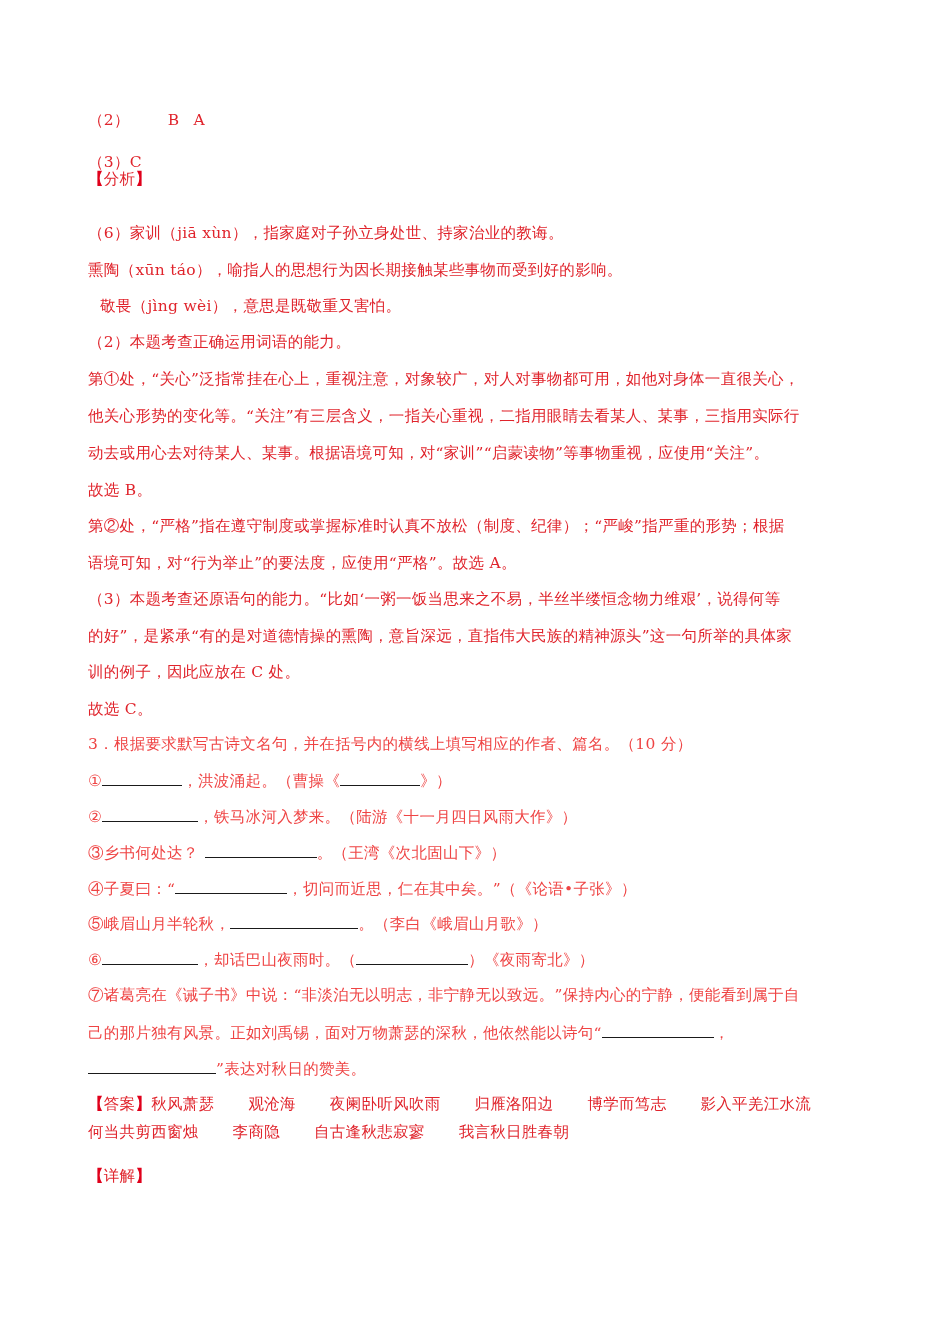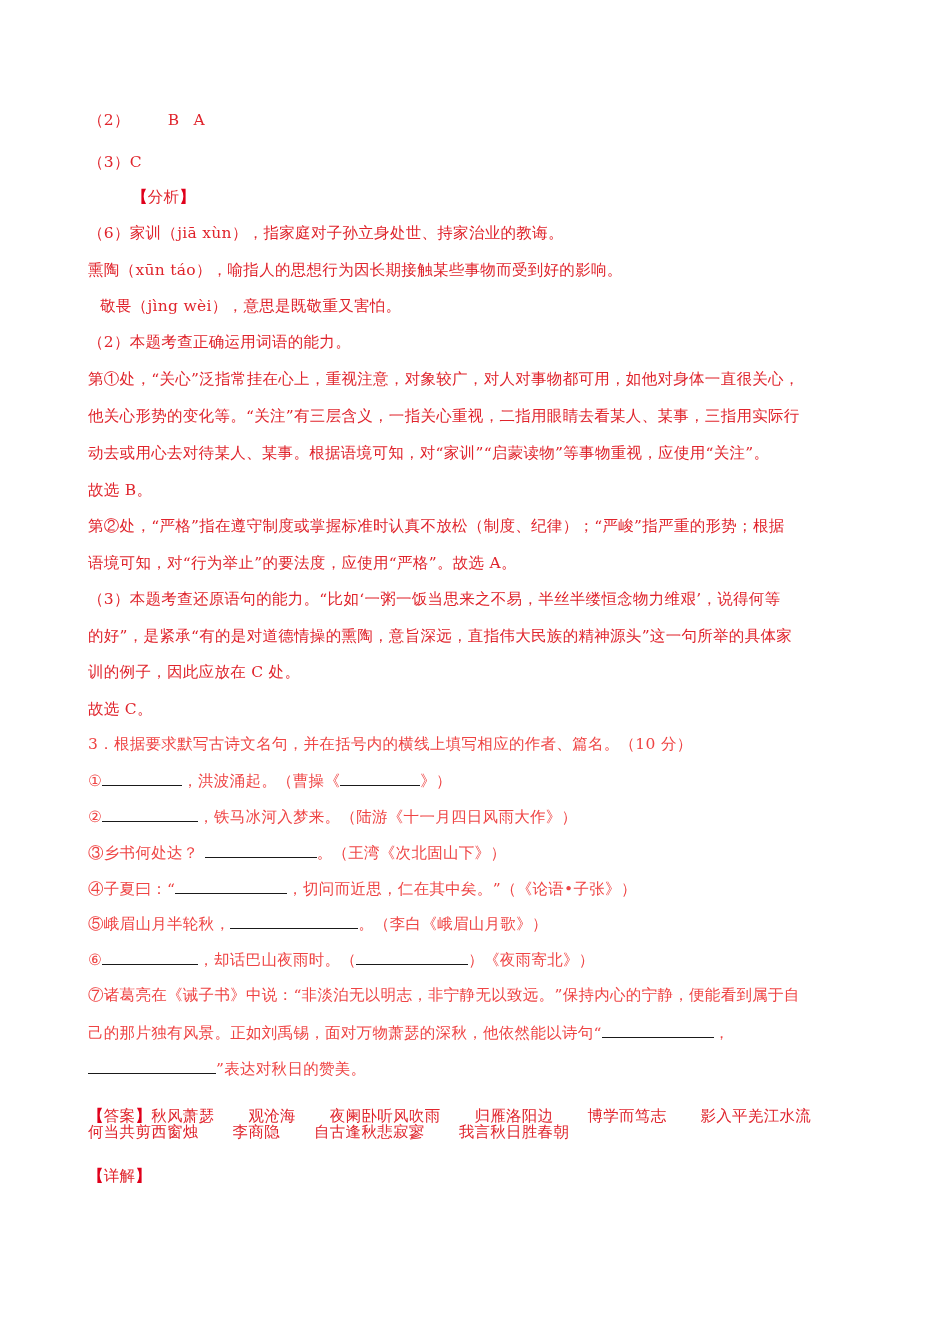--- a/index.html
+++ b/index.html
@@ -46,21 +46,21 @@
 <div class="page">
 
   <div class="line red" style="top:0px;">
     <span>（2）</span><span class="gap" style="width:38px"></span><span>B</span><span class="gap" style="width:14px"></span><span>A</span>
   </div>
 
   <div class="line red" style="top:42px;">
     <span>（3）</span><span>C</span>
   </div>
 
-  <div class="line red" style="top:77px;margin-left:44px;">
+  <div class="line red" style="top:59px;">
     <span class="bracket">【</span><span>分析</span><span class="bracket">】</span>
   </div>
 
   <div class="line red" style="top:113px;">（6）家训（jiā xùn），指家庭对子孙立身处世、持家治业的教诲。</div>
   <div class="line red" style="top:150px;">熏陶（xūn táo），喻指人的思想行为因长期接触某些事物而受到好的影响。</div>
   <div class="line red" style="top:186px;margin-left:12px;">敬畏（jìng wèi），意思是既敬重又害怕。</div>
   <div class="line red" style="top:222px;">（2）本题考查正确运用词语的能力。</div>
   <div class="line red" style="top:259px;">第①处，“关心”泛指常挂在心上，重视注意，对象较广，对人对事物都可用，如他对身体一直很关心，</div>
   <div class="line red" style="top:296px;">他关心形势的变化等。“关注”有三层含义，一指关心重视，二指用眼睛去看某人、某事，三指用实际行</div>
   <div class="line red" style="top:333px;">动去或用心去对待某人、某事。根据语境可知，对“家训”“启蒙读物”等事物重视，应使用“关注”。</div>
@@ -99,21 +99,21 @@
   </div>
 
   <div class="line black" style="top:875px;">⑦诸葛亮在《诫子书》中说：“非淡泊无以明志，非宁静无以致远。”保持内心的宁静，便能看到属于自</div>
   <div class="line black" style="top:912px;">
     <span>己的那片独有风景。正如刘禹锡，面对万物萧瑟的深秋，他依然能以诗句“</span><span class="blank" style="width:112px"></span><span>，</span>
   </div>
   <div class="line black" style="top:948px;">
     <span class="blank" style="width:128px"></span><span>”表达对秋日的赞美。</span>
   </div>
 
-  <div class="line red" style="top:984px;margin-top:12px;">
+  <div class="line red" style="top:984px;">
     <span class="bracket">【</span><span>答案</span><span class="bracket">】</span><span class="ans-item">秋风萧瑟</span><span class="gap" style="width:34px"></span><span class="ans-item">观沧海</span><span class="gap" style="width:34px"></span><span class="ans-item">夜阑卧听风吹雨</span><span class="gap" style="width:34px"></span><span class="ans-item">归雁洛阳边</span><span class="gap" style="width:34px"></span><span class="ans-item">博学而笃志</span><span class="gap" style="width:34px"></span><span class="ans-item">影入平羌江水流</span>
   </div>
 
   <div class="line red" style="top:1012px;">
     <span class="ans-item">何当共剪西窗烛</span><span class="gap" style="width:34px"></span><span class="ans-item">李商隐</span><span class="gap" style="width:34px"></span><span class="ans-item">自古逢秋悲寂寥</span><span class="gap" style="width:34px"></span><span class="ans-item">我言秋日胜春朝</span>
   </div>
 
   <div class="line red" style="top:1056px;">
     <span class="bracket">【</span><span>详解</span><span class="bracket">】</span>
   </div>

